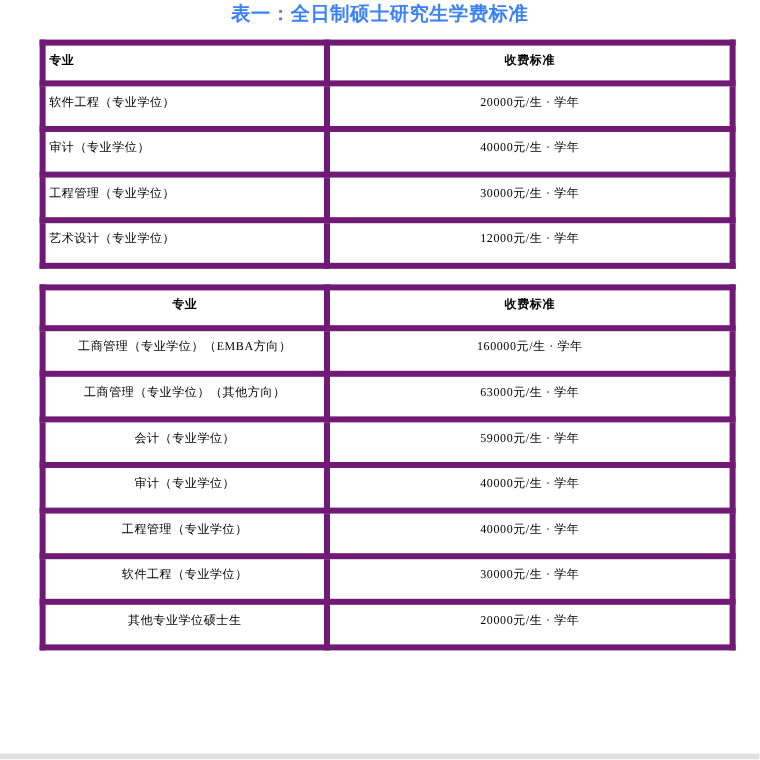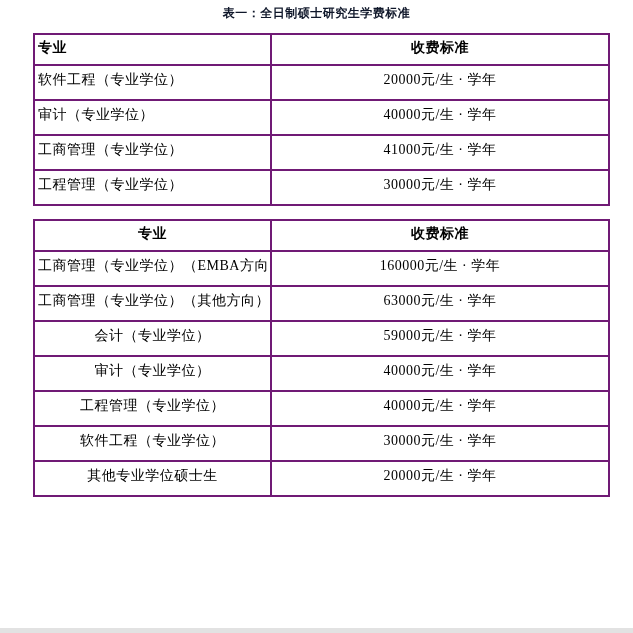--- a/index.html
+++ b/index.html
@@ -14,42 +14,42 @@
     position: relative;
     font-family: "Liberation Serif", "DejaVu Serif", serif;
     color: #000000;
   }
   .doc {
     padding-top: 6px;
   }
   .tbl-title {
     text-align: center;
     font-weight: bold;
-    font-size: 12px;
+    font-size: 16px;
     line-height: 14px;
-    color: #0f172a;
+    color: #3b82f6;
     letter-spacing: 0.5px;
   }
   .title-2 {
     margin-top: 37px;
   }
   table.fee-table {
     border-collapse: collapse;
     table-layout: fixed;
     width: 575px;
     margin: 13px 0 0 33px;
     border: 2px solid #000000;
     background: #ffffff;
   }
   table.fee-table col.c1 { width: 237px; }
   table.fee-table col.c2 { width: 338px; }
   table.fee-table th,
   table.fee-table td {
-    border: 2px solid #701a75;
-    font-size: 14px;
+    border: 5px solid #701a75;
+    font-size: 10px;
     line-height: 16px;
     vertical-align: top;
     text-align: center;
     font-weight: normal;
     letter-spacing: 0.5px;
     padding: 6px 3px 11px 3px;
     overflow: hidden;
     white-space: nowrap;
   }
   table.fee-table th {
@@ -92,26 +92,26 @@
     <tbody>
         <tr>
           <td>软件工程（专业学位）</td>
           <td>20000元/生 · 学年</td>
         </tr>
         <tr>
           <td>审计（专业学位）</td>
           <td>40000元/生 · 学年</td>
         </tr>
         <tr>
-          <td>工商管理（专业学位）</td>
-          <td>41000元/生 · 学年</td>
+          <td>工程管理（专业学位）</td>
+          <td>30000元/生 · 学年</td>
         </tr>
         <tr>
-          <td>工程管理（专业学位）</td>
-          <td>30000元/生 · 学年</td>
+          <td>艺术设计（专业学位）</td>
+          <td>12000元/生 · 学年</td>
         </tr>
       </tbody>
   </table>
 
 
   <table class="fee-table t2">
     <colgroup>
         <col class="c1">
         <col class="c2">
       </colgroup>

